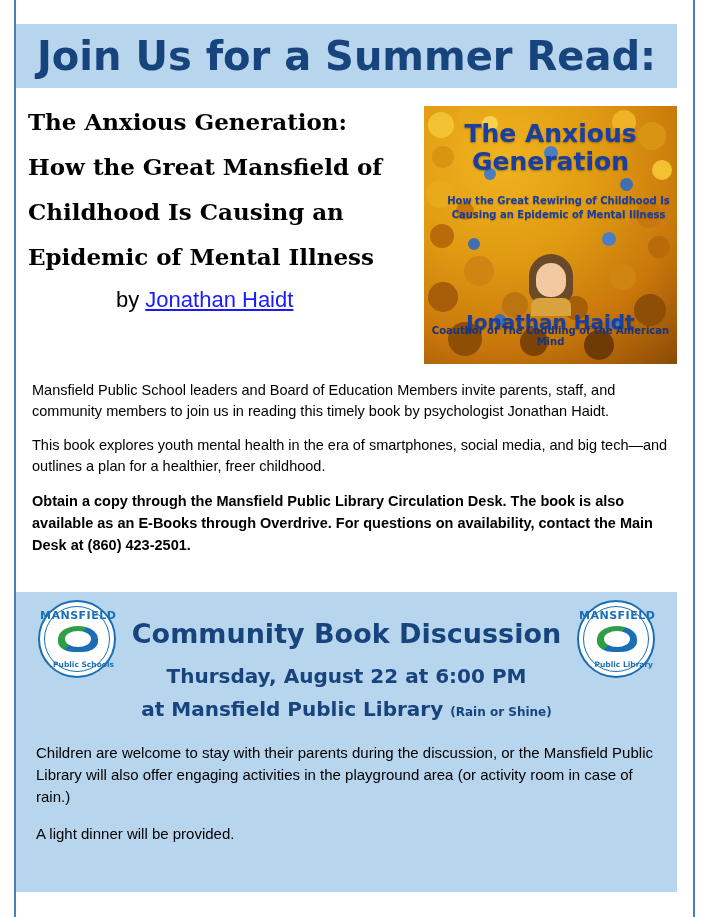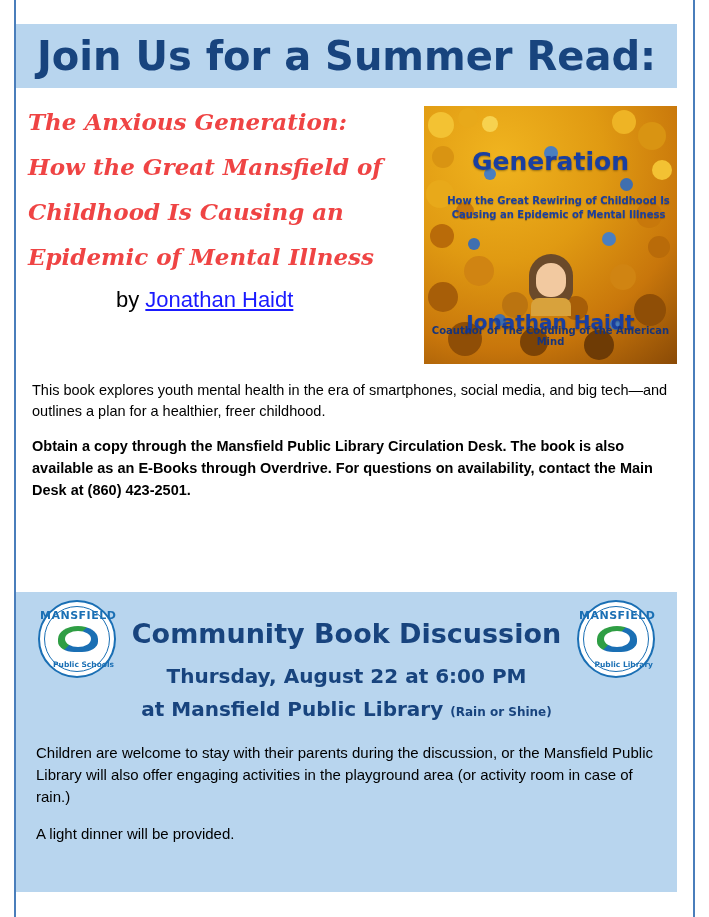--- a/index.html
+++ b/index.html
@@ -63,24 +63,23 @@
 
   
   .title-block {
     position: absolute;
     left: 28px;
     top: 100px;
     width: 390px;
   }
   .book-title-line {
     font-family: "DejaVu Serif", serif;
-    font-style: italic;
     font-weight: bold;
     font-size: 23px;
-    color: #ef4444;
+    color: #000000;
     line-height: 1.95;
     white-space: nowrap;
   }
   .byline {
     margin-top: 8px;
     margin-left: 88px;
     font-family: "Liberation Sans", sans-serif;
     font-size: 22px;
     color: #000000;
   }
@@ -375,34 +374,35 @@
       <div class="b" style="left:160px;top:224px; width:30px; height:30px; background:#6e3b05;"></div>
       <div class="b" style="left:120px;top:40px;  width:14px; height:14px; background:#4a7fc1;"></div>
       <div class="b" style="left:60px; top:62px;  width:12px; height:12px; background:#4a7fc1;"></div>
       <div class="b" style="left:196px;top:72px;  width:13px; height:13px; background:#3f6fb0;"></div>
       <div class="b" style="left:44px; top:132px; width:12px; height:12px; background:#3f6fb0;"></div>
       <div class="b" style="left:178px;top:126px; width:14px; height:14px; background:#4a7fc1;"></div>
       <div class="b" style="left:70px; top:208px; width:12px; height:12px; background:#3f6fb0;"></div>
       <div class="b" style="left:186px;top:212px; width:12px; height:12px; background:#4a7fc1;"></div>
     </div>
     <div class="cover-title">
-      <br>
+      <span>The Anxious</span><br>
       <span>Generation</span>
     </div>
     <div class="cover-sub">How the Great Rewiring of Childhood Is Causing  an Epidemic of Mental Illness</div>
     <div class="girl">
       <div class="girl-hair"></div>
       <div class="girl-face"></div>
       <div class="girl-body"></div>
     </div>
     <div class="cover-author">Jonathan Haidt</div>
     <div class="cover-author-sub">Coauthor of The Coddling of the American Mind</div>
   </div>
 
   <div class="body-text">
+    <p>Mansfield Public School leaders and Board of Education Members invite parents, staff, and community members to join us in reading this timely book by psychologist Jonathan Haidt.</p>
     <p>This book explores youth mental health in the era of smartphones, social media, and big tech—and outlines a plan for a healthier, freer childhood.</p>
     <p class="bold">Obtain a copy through the Mansfield Public Library Circulation Desk.  The book is also available as an E-Books through Overdrive.  For questions on availability, contact the Main Desk at (860) 423-2501.</p>
   </div>
 
   <div class="lower-panel">
 
     <div class="logo logo-left">
       <div class="ring"></div>
       <div class="top-text">MANSFIELD</div>
       <div class="swoosh"></div>

